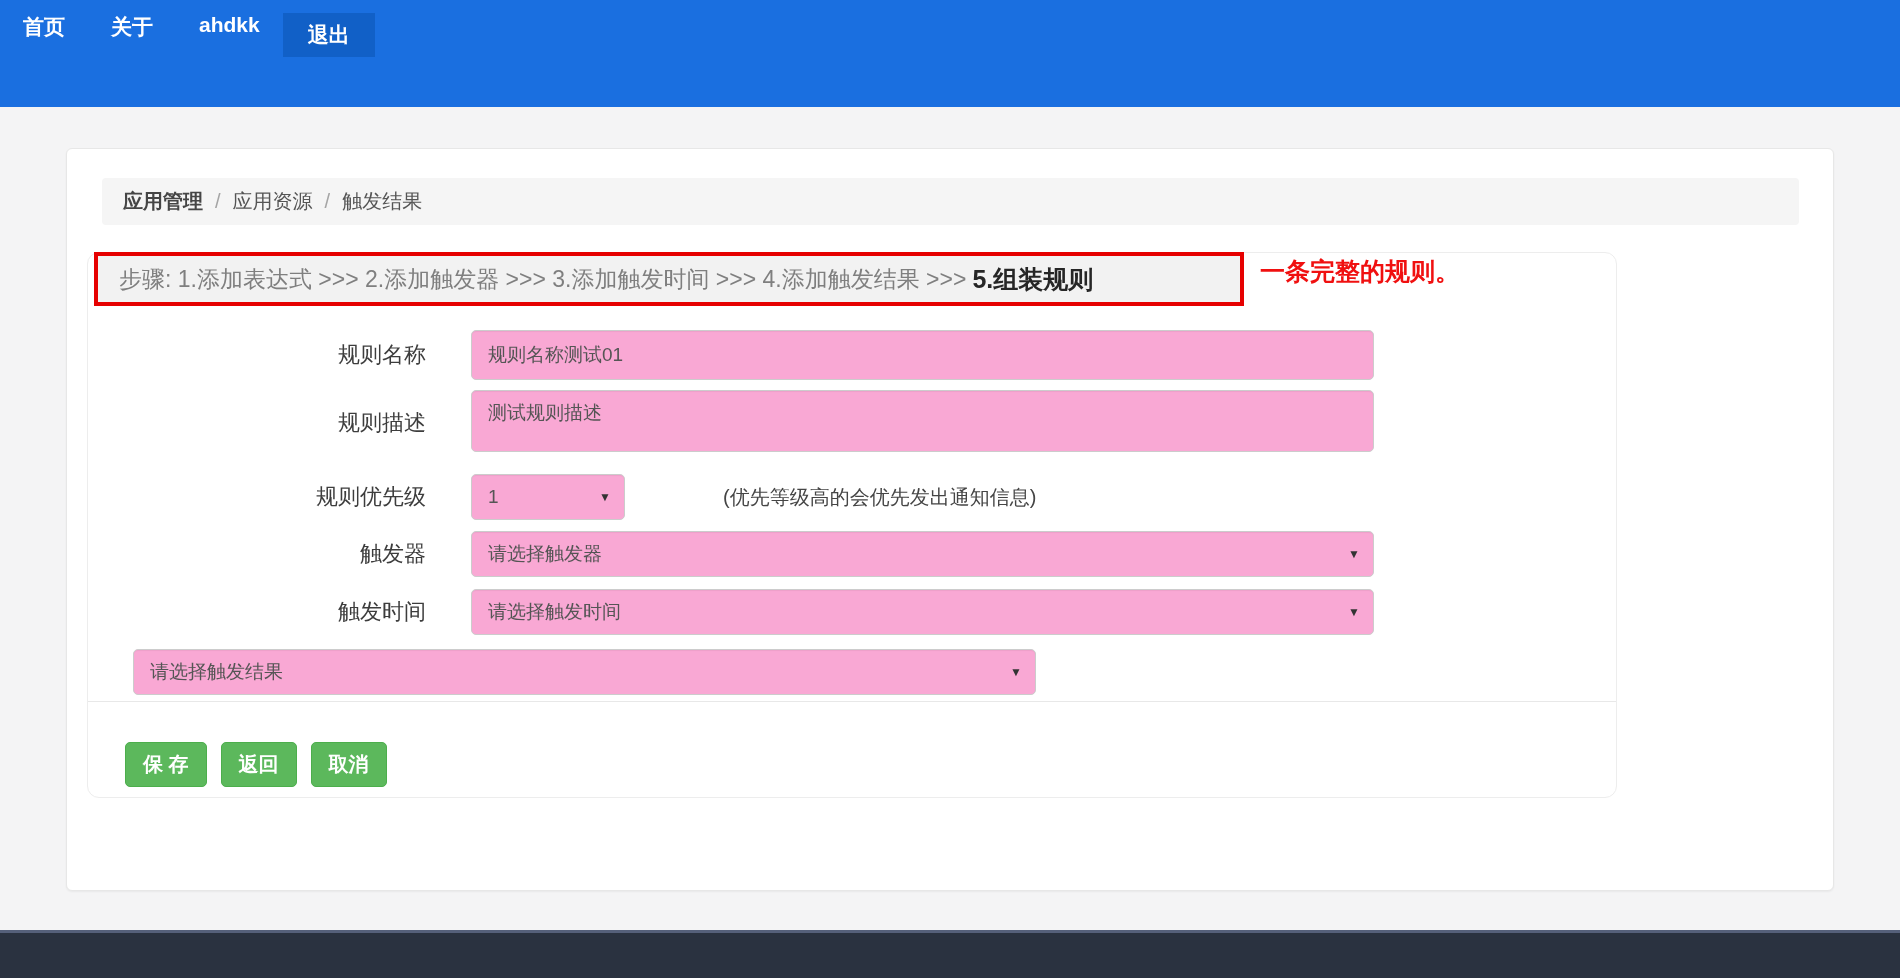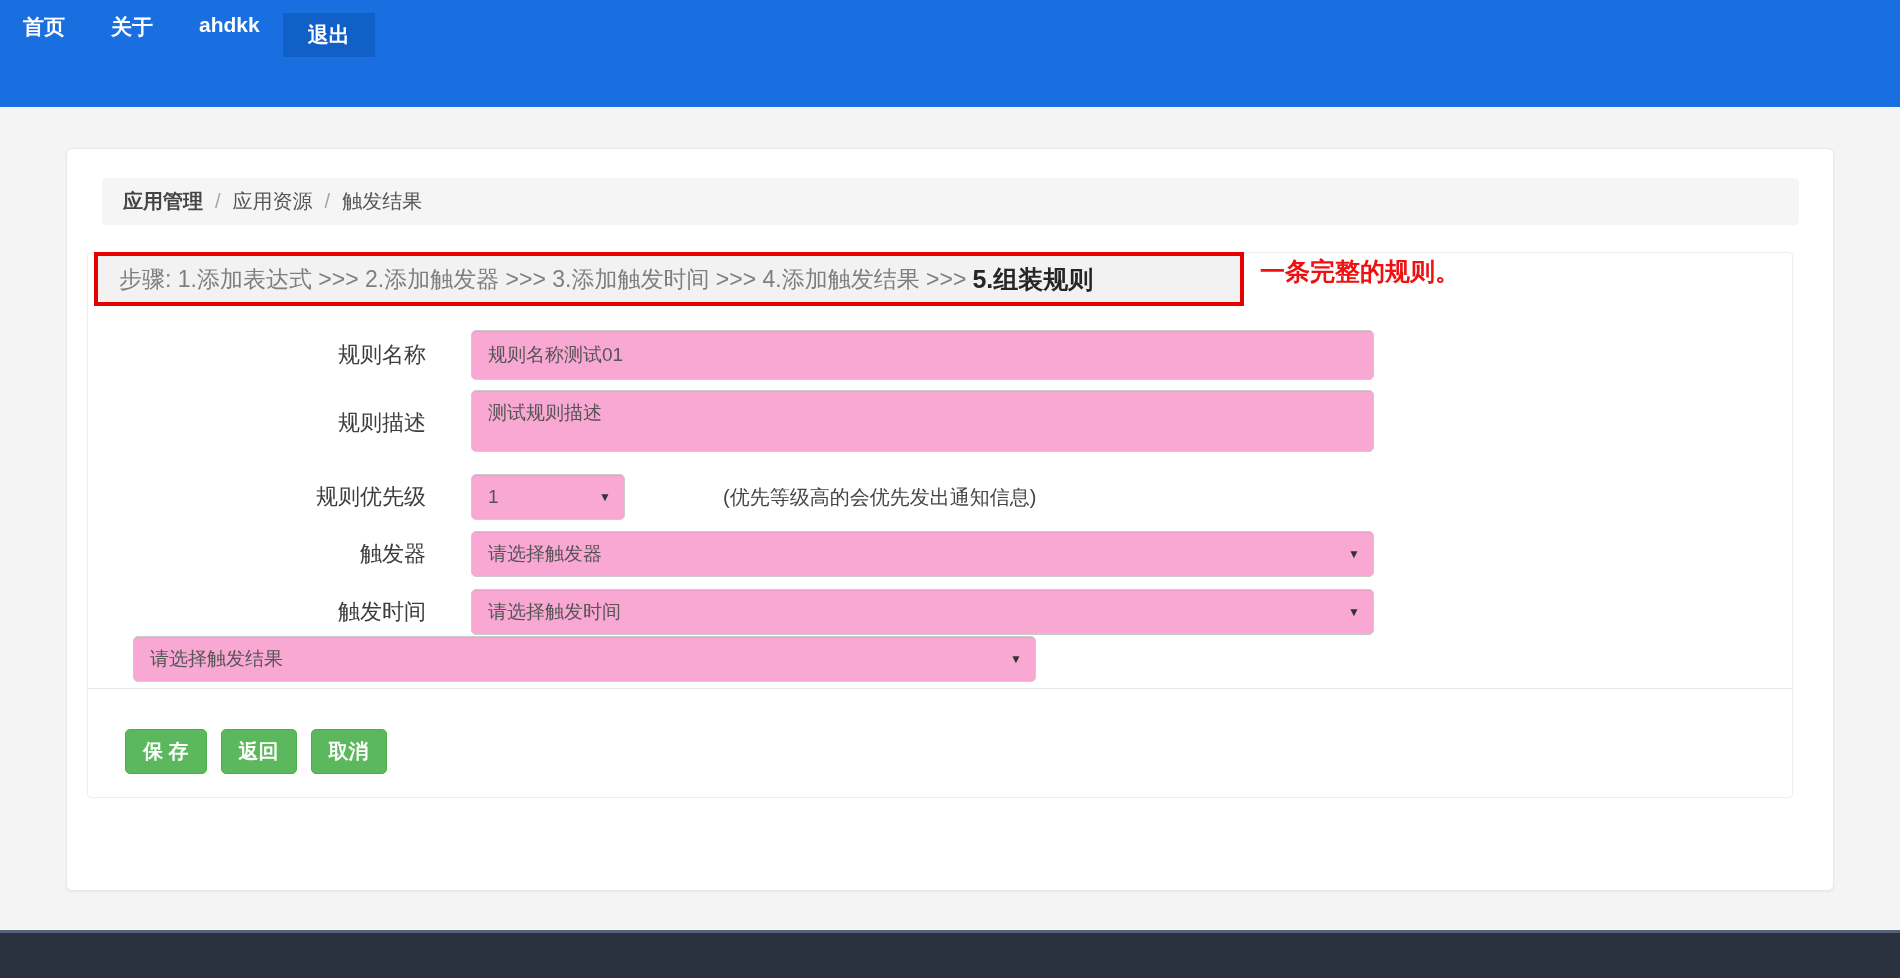--- a/index.html
+++ b/index.html
@@ -43,22 +43,22 @@
     background:#f5f5f5; border-radius:4px;
     display:flex; align-items:center; padding-left:21px;
     font-size:20px;
   }
   .bc-item { color:#555; cursor:pointer; }
   .bc-item.first { color:#454545; font-weight:bold; }
   .bc-sep { color:#a5a5a5; margin:0 12px; }
 
   
   .inner-panel {
-    position:absolute; left:20px; top:103px; width:1706px; height:546px;
-    background:#fff; border:1px solid #ededed; border-radius:4px;
+    position:absolute; left:20px; top:103px; width:1530px; height:546px;
+    background:#fff; border:1px solid #ededed; border-radius:12px;
   }
   .steps-bar {
     position:absolute; left:6px; top:-1px; width:1150px; height:54px;
     background:#f2f2f2; border:4px solid #e60000;
     display:flex; align-items:center; padding-left:21px;
     white-space:nowrap; overflow:hidden;
   }
   .steps-text { font-size:23px; color:#7f7f7f; }
   .steps-current { font-size:25px; color:#262626; font-weight:bold; margin-left:6px; }
 
@@ -84,21 +84,21 @@
   .caret {
     position:absolute; right:13px; top:50%; transform:translateY(-50%);
     font-size:12px; color:#333;
   }
   .hint { font-size:20px; color:#454545; margin-left:98px; }
 
   .row-name   { margin-bottom:10px; }
   .row-desc   { margin-bottom:18px; }
   .row-prio   { margin-bottom:11px; }
   .row-trig   { margin-bottom:12px; }
-  .row-time   { margin-bottom:1px; }
+  .row-time   { margin-bottom:14px; }
   .row-result { margin-bottom:0; }
 
   .divider { margin-top:6px; border-top:1px solid #e8e8e8; width:100%; }
 
   .btn-row { display:flex; margin:40px 0 0 37px; }
   .btn {
     height:45px; background:#5cb85c; border:1px solid #4cae4c; border-radius:5px;
     color:#fff; font-size:20px; font-weight:bold;
     font-family:"Liberation Sans","DejaVu Sans",sans-serif;
     padding:0 17px; margin-right:14px; cursor:pointer;

